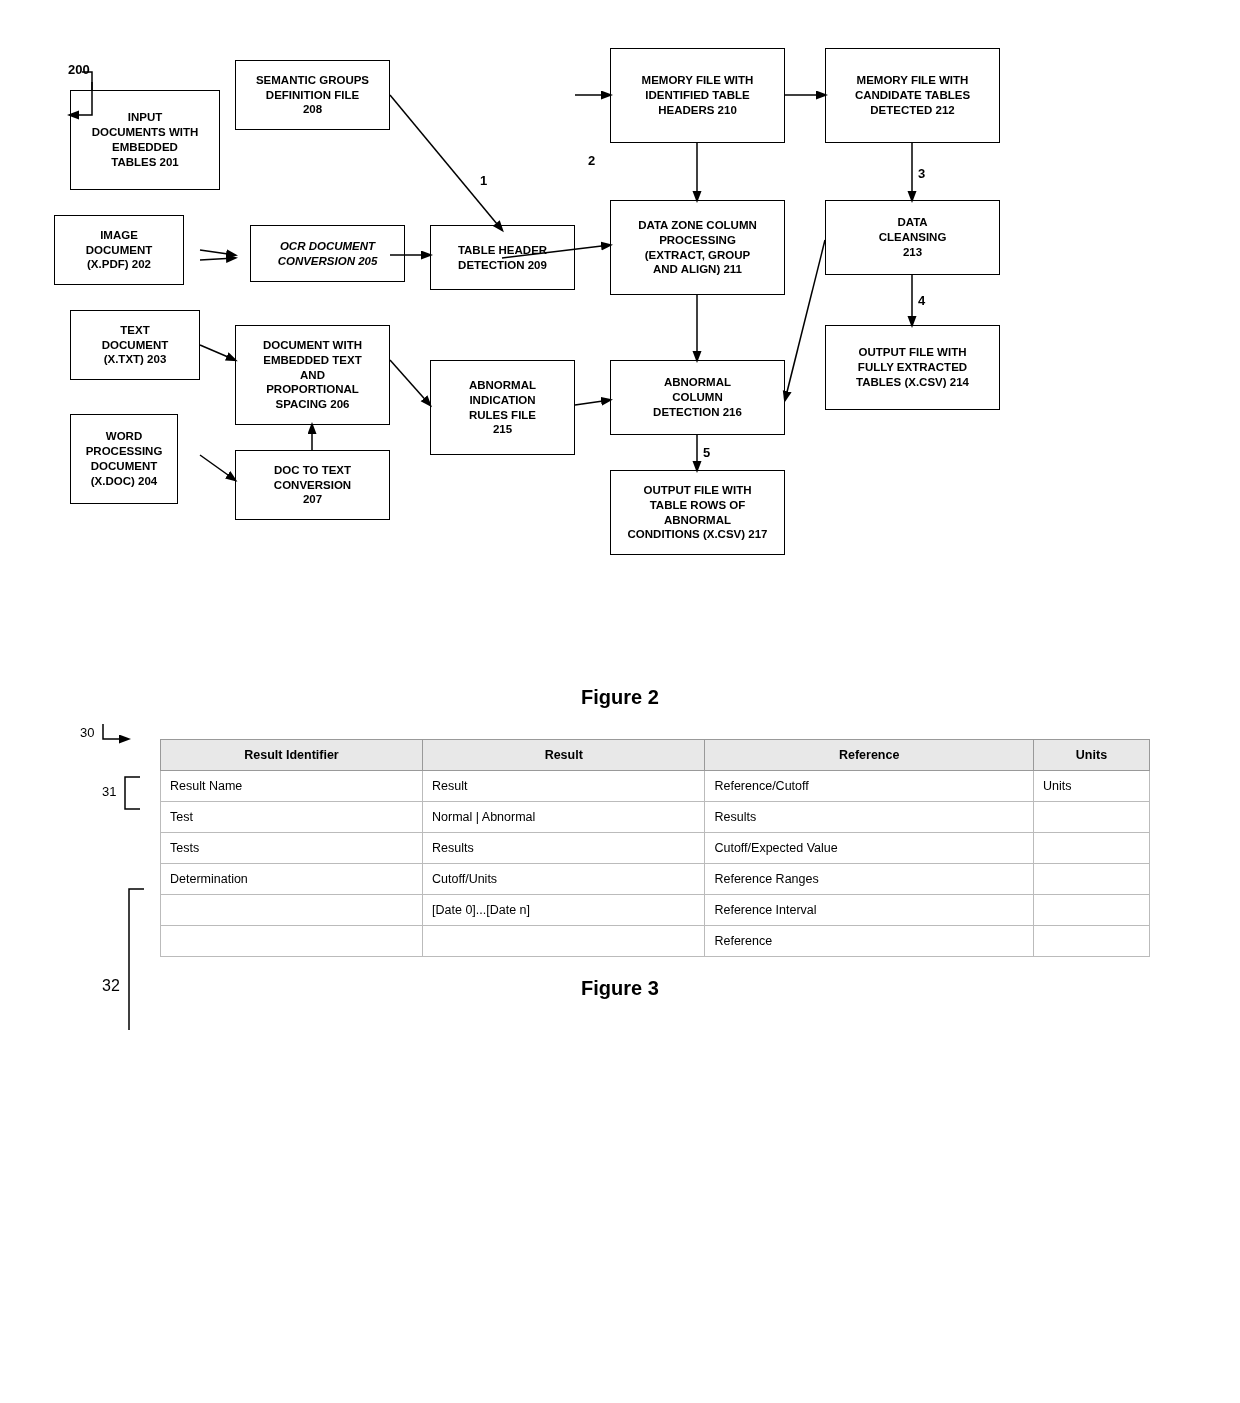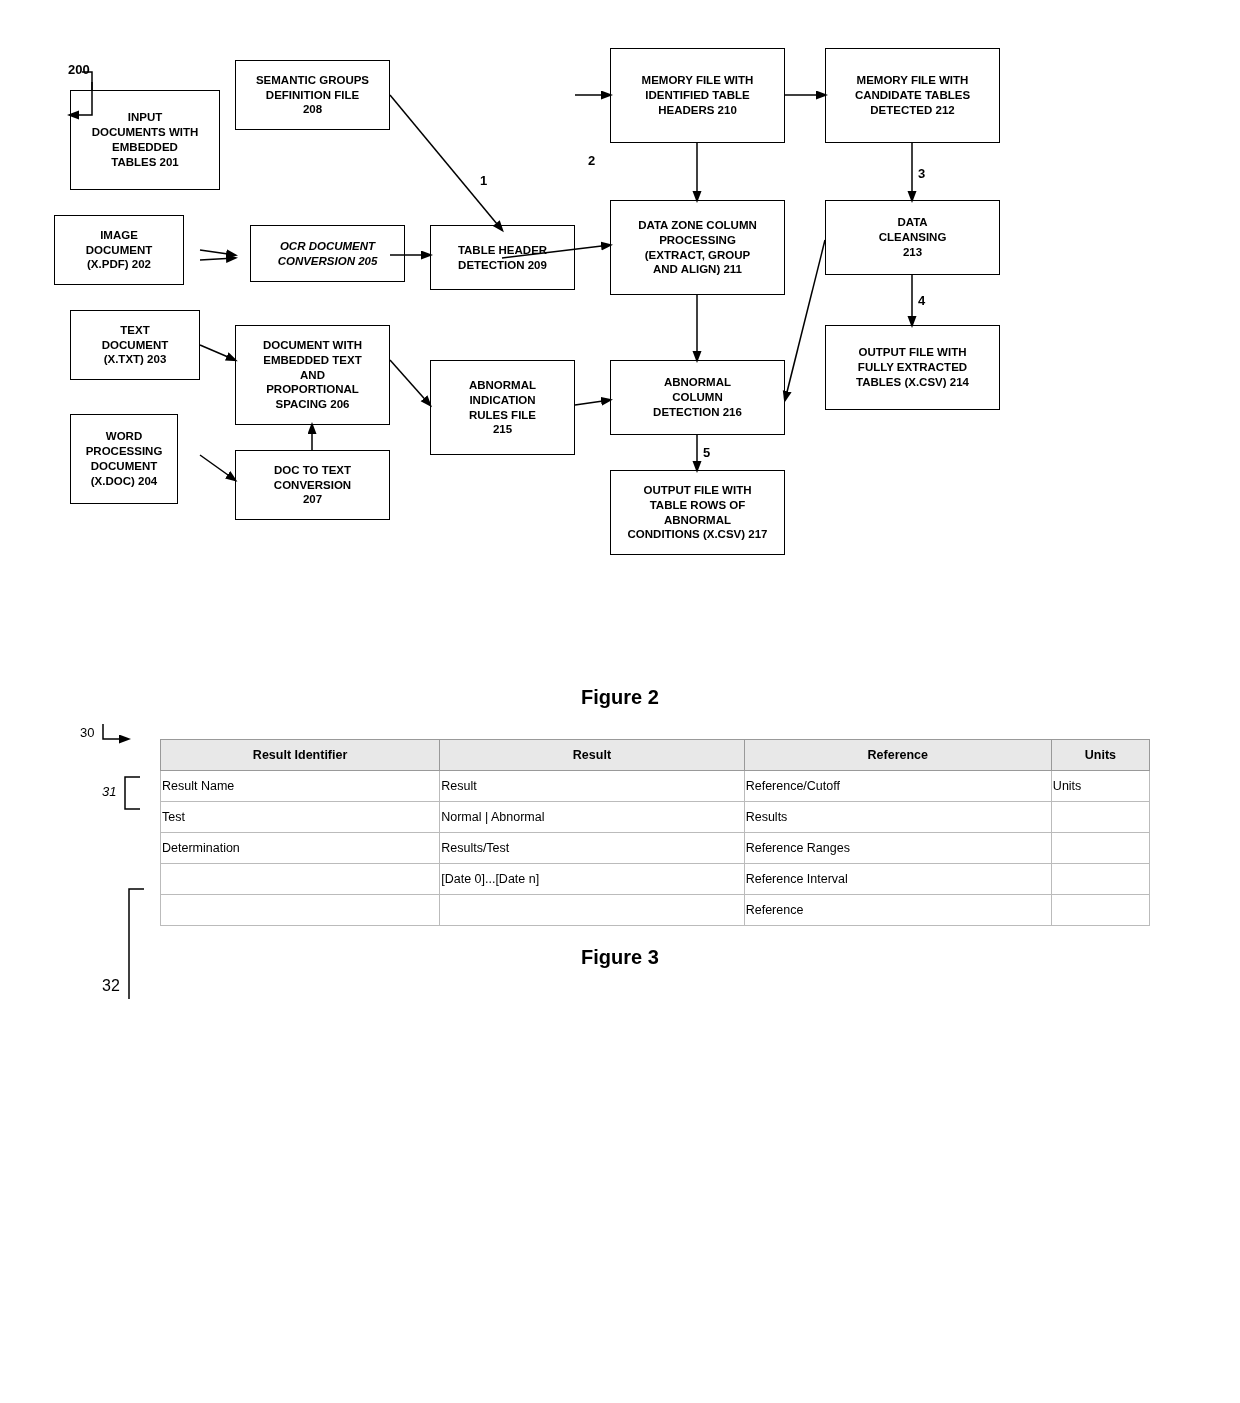--- a/index.html
+++ b/index.html
@@ -54,21 +54,21 @@
     }
 
     .data-table {
       width: 100%;
       border-collapse: collapse;
       border: 1.5px solid #999;
     }
 
     .data-table th, .data-table td {
       border: 1px solid #bbb;
-      padding: 8px 1px;
+      padding: 8px 9px;
       font-size: 12.5px;
       font-weight: normal;
     }
 
     .data-table thead th {
       background: #e8e8e8;
       font-weight: bold;
       border-color: #999;
     }
 
@@ -194,21 +194,21 @@
       <svg width="40" height="30" style="display:inline-block;vertical-align:middle;">
         <path d="M 5 5 L 5 20 L 30 20" stroke="#000" stroke-width="1.5" fill="none" marker-end="url(#arr2)"></path>
         <defs>
           <marker id="arr2" markerWidth="8" markerHeight="8" refX="6" refY="3" orient="auto">
             <path d="M0,0 L0,6 L8,3 z" fill="#000"></path>
           </marker>
         </defs>
       </svg>
     </div>
 
-    <div style="position:absolute; left:12px; top:36px; font-size:13px;font-style:italic;">
+    <div style="position:absolute; left:12px; top:36px; font-size:13px;">
       <span>31</span>
       <svg width="30" height="36" style="display:inline-block;vertical-align:middle;">
         <path d="M 20 2 L 5 2 L 5 34 L 20 34" stroke="#000" stroke-width="1.5" fill="none"></path>
       </svg>
     </div>
 
     <div style="position:absolute; left:12px; top:148px; font-size:16px;">
       <span>32</span>
       <svg width="30" height="200" style="display:inline-block;vertical-align:middle;">
         <path d="M 20 2 L 5 2 L 5 195 L 20 195" stroke="#000" stroke-width="1.5" fill="none"></path>
@@ -231,22 +231,28 @@
           <td>Reference/Cutoff</td>
           <td>Units</td>
         </tr>
         <tr>
           <td>Test</td>
           <td>Normal | Abnormal</td>
           <td>Results</td>
           <td></td>
         </tr>
         <tr>
+          <td>Tests</td>
+          <td>Results</td>
+          <td>Cutoff/Expected Value</td>
+          <td></td>
+        </tr>
+        <tr>
           <td>Determination</td>
-          <td>Results/Test</td>
+          <td>Cutoff/Units</td>
           <td>Reference Ranges</td>
           <td></td>
         </tr>
         <tr>
           <td></td>
           <td>[Date 0]...[Date n]</td>
           <td>Reference Interval</td>
           <td></td>
         </tr>
         <tr>

